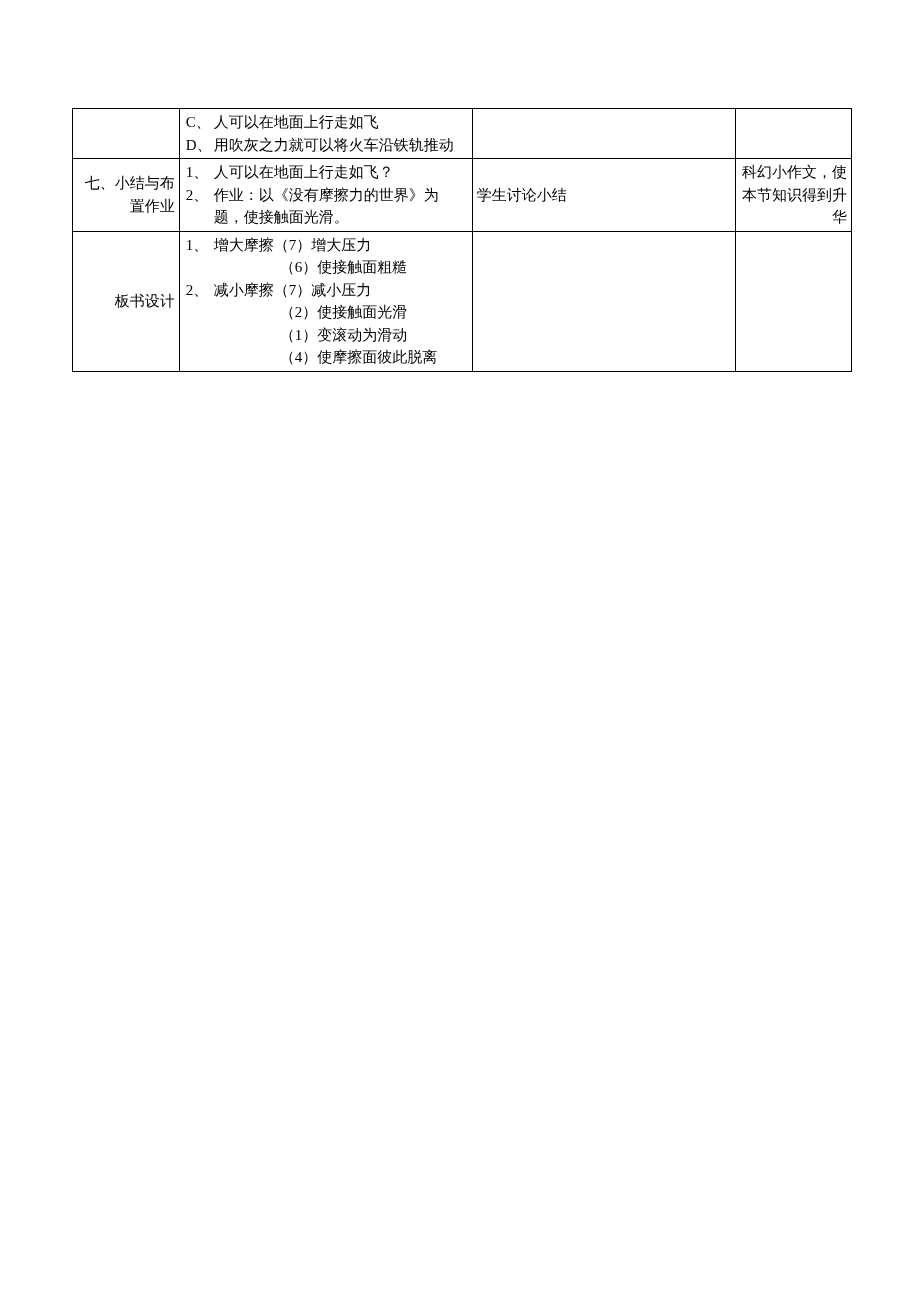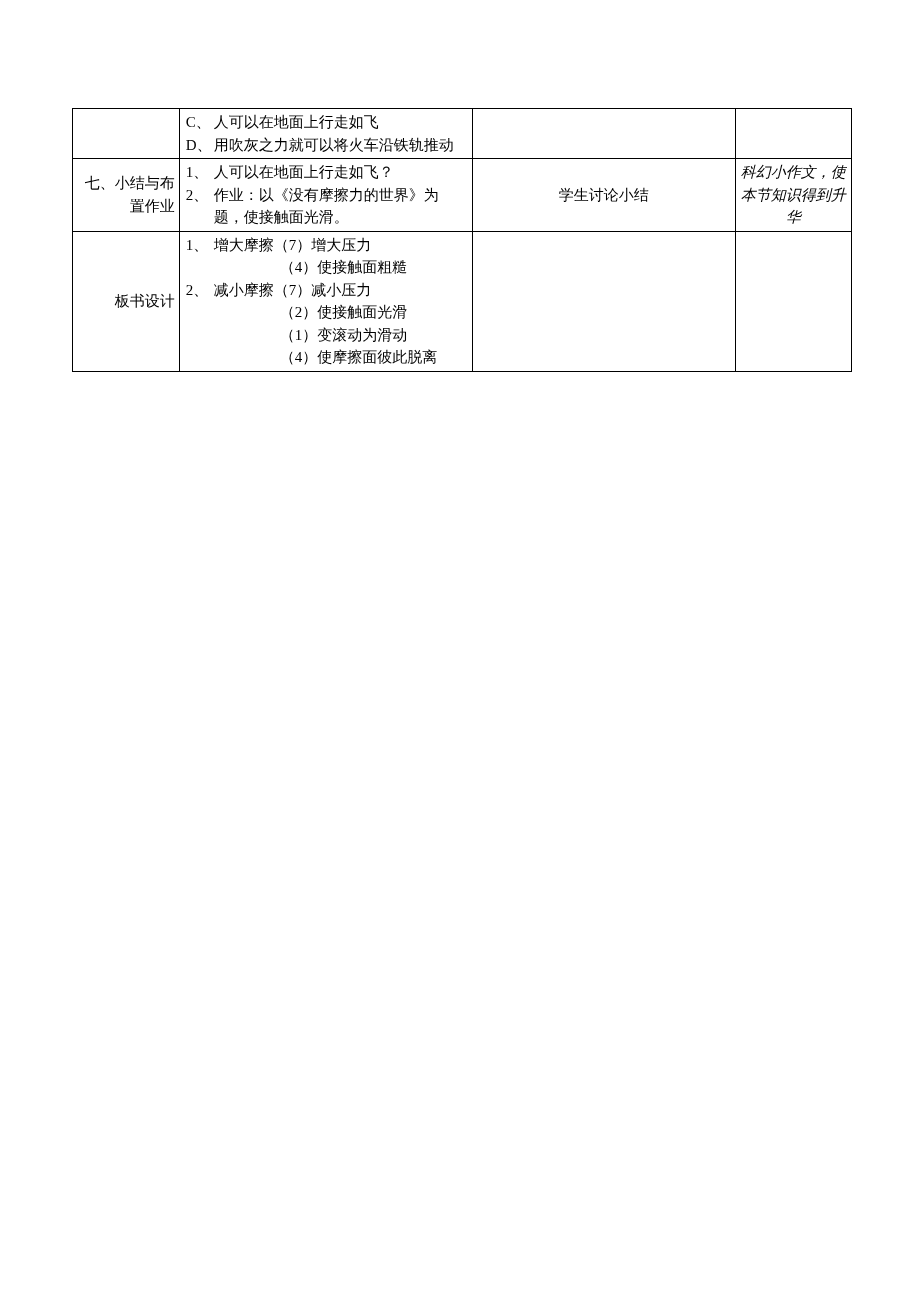--- a/index.html
+++ b/index.html
@@ -30,27 +30,25 @@
       width: 110px;
       text-align: right;
     }
     .col2 {
       width: 300px;
       text-align: left;
       padding-left: 6px;
     }
     .col3 {
       width: 274px;
-      text-align: center;
     }
     .col4 {
       width: 120px;
-      text-align: center;
+      text-align: right;
       padding-left: 4px;
-      font-style: italic;
     }
     .item-line {
       display: flex;
       align-items: flex-start;
     }
     .item-marker {
       flex-shrink: 0;
       min-width: 28px;
     }
     .item-content {
@@ -96,21 +94,21 @@
         <td class="col3">学生讨论小结</td>
         <td class="col4">科幻小作文，使本节知识得到升华</td>
       </tr>
       <tr>
         <td class="col1">板书设计</td>
         <td class="col2">
           <div class="item-line">
             <span class="item-marker">1、</span>
             <span class="item-content">增大摩擦（7）增大压力</span>
           </div>
-          <div class="sub-indent">（4）使接触面粗糙</div>
+          <div class="sub-indent">（6）使接触面粗糙</div>
           <div class="item-line">
             <span class="item-marker">2、</span>
             <span class="item-content">减小摩擦（7）减小压力</span>
           </div>
           <div class="sub-indent">（2）使接触面光滑</div>
           <div class="sub-indent">（1）变滚动为滑动</div>
           <div class="sub-indent">（4）使摩擦面彼此脱离</div>
         </td>
         <td class="col3"></td>
         <td class="col4"></td>

